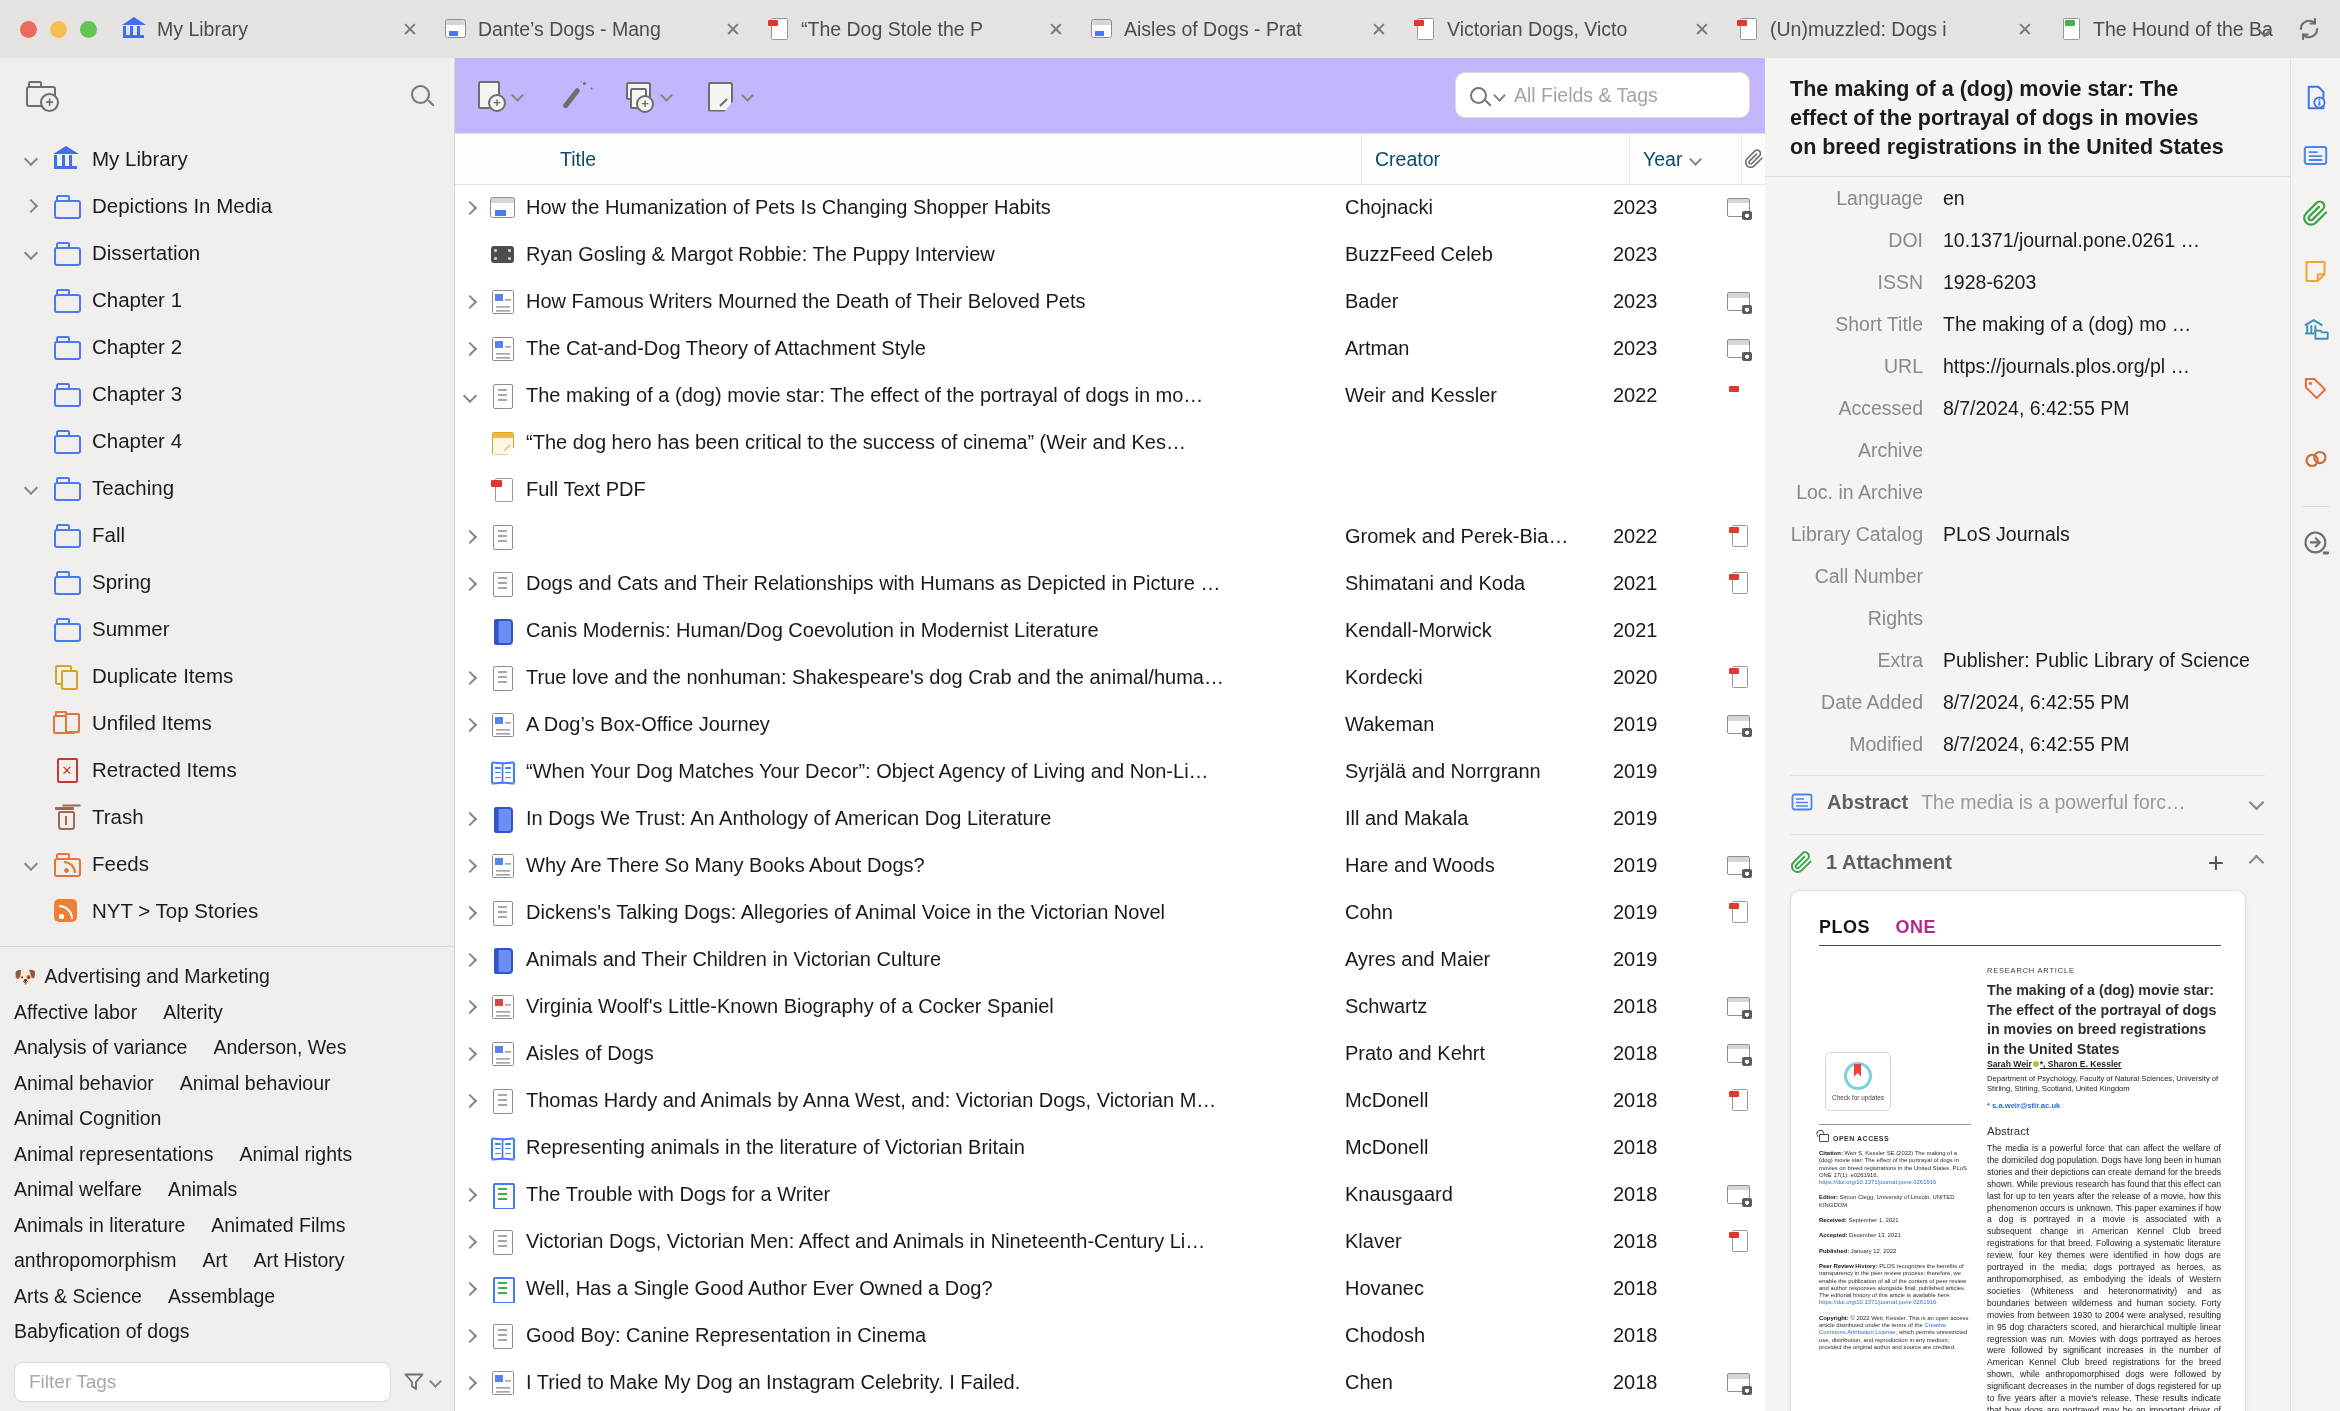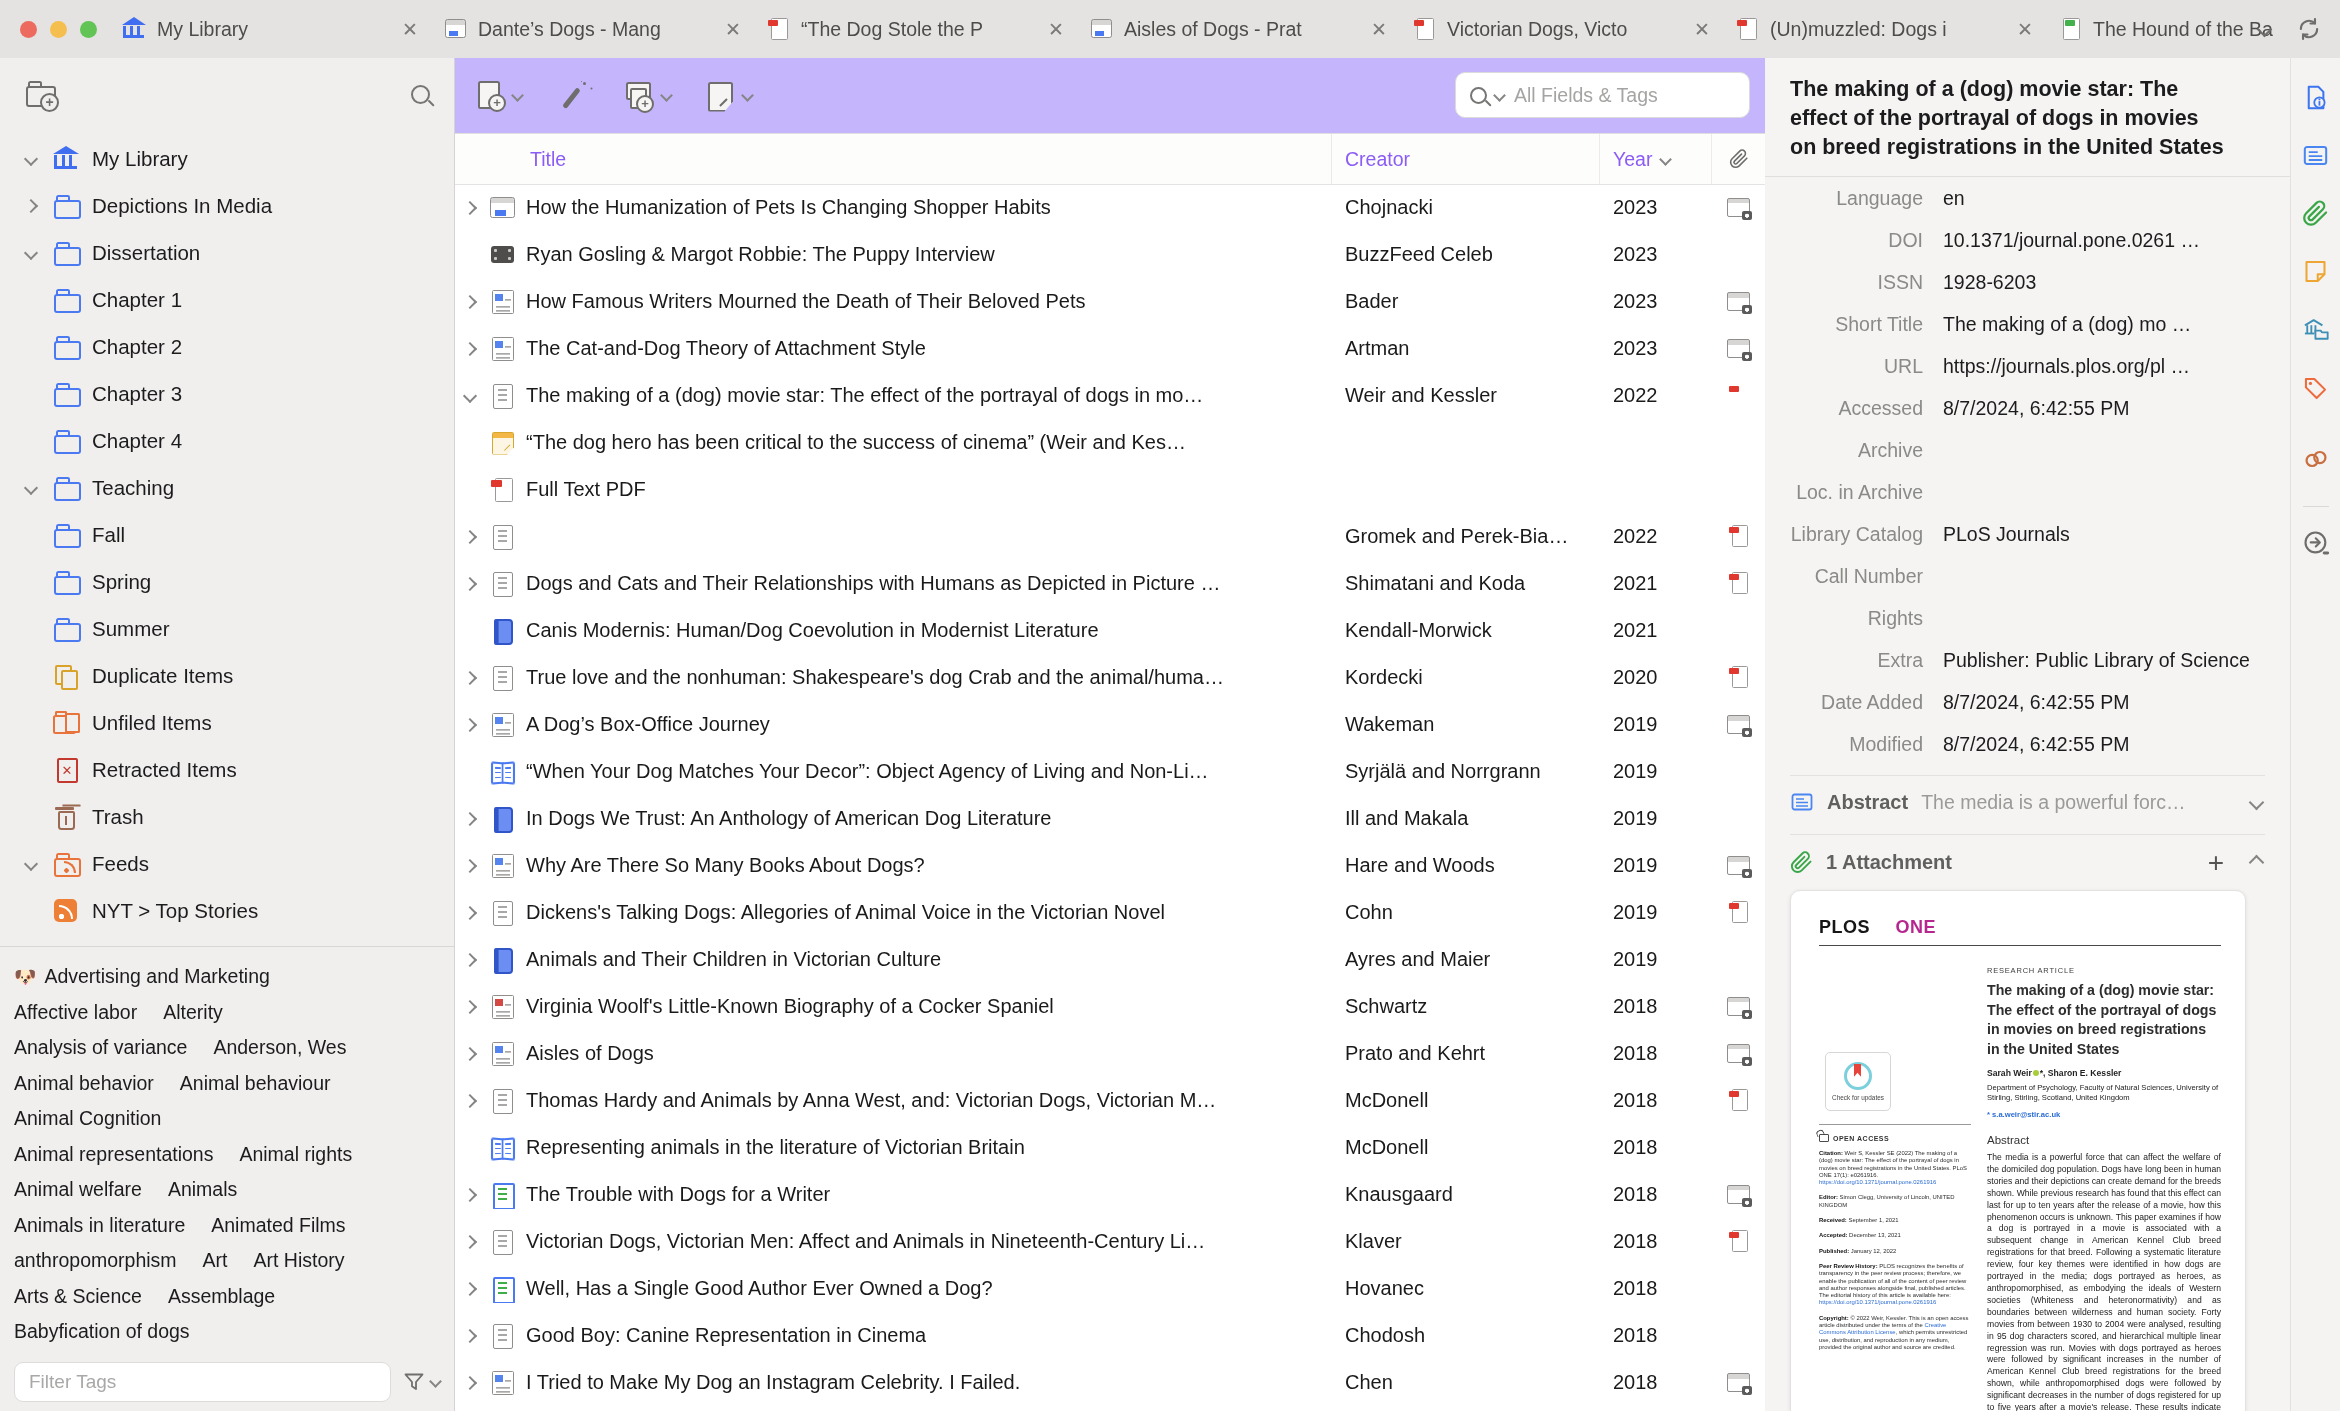--- a/index.html
+++ b/index.html
@@ -104,21 +104,21 @@
   .tbicon.attach::before{content:"";position:absolute;left:2px;top:2px;width:21px;height:14px;border:2.2px solid #6f6e6c;border-radius:2.5px;background:#f6f5f3;}
   .tbicon.attach i{position:absolute;left:6px;top:8px;width:13px;height:17px;border:2.2px solid #6f6e6c;border-radius:2px;background:#f6f5f3;}
   .tbicon.attach::after{content:"+";position:absolute;right:0;bottom:-1px;width:14px;height:14px;border:2px solid #6f6e6c;border-radius:50%;background:#f6f5f3;color:#6f6e6c;font-size:13px;line-height:13.5px;text-align:center;font-weight:bold;z-index:2;}
   .tbicon.note::before{content:"";position:absolute;left:3px;top:2px;width:21px;height:26px;border:2.2px solid #6f6e6c;border-radius:2.5px;background:#f6f5f3;clip-path:polygon(0 0,100% 0,100% 66%,66% 100%,0 100%);}
   .tbicon.note::after{content:"";position:absolute;left:17px;top:20px;width:10px;height:10px;border-top:2.2px solid #6f6e6c;transform:rotate(-45deg);}
   .search-box{position:absolute;right:15px;top:14px;width:295px;height:46px;background:#fff;border:1px solid #dcdbd9;border-radius:10px;display:flex;align-items:center;padding:0 14px;box-sizing:border-box;gap:8px;}
   .search-box .mag{width:13px;height:13px;}
   .search-box input{border:none;outline:none;flex:1;font-size:19.5px;color:#1c1c1e;background:transparent;font-family:inherit;min-width:0;}
   .search-box input::placeholder{color:#a5a4a2;}
 
-  .thead{height:50px;display:flex;align-items:center;border-bottom:1px solid #e4e3e1;background:#fdfdfc;font-size:19.5px;color:#8b5cf6;}
+  .thead{height:50px;display:flex;align-items:center;border-bottom:1px solid #e4e3e1;background:#fdfdfc;font-size:19.5px;color:#0c4a6e;padding-left:30px;}
   .th{box-sizing:border-box;padding-left:13px;display:flex;align-items:center;gap:9px;height:100%;}
   .th.t-title{width:877px;border-right:1px solid #ecebe9;padding-left:75px;}
   .th.t-creator{width:268px;border-right:1px solid #ecebe9;}
   .th.t-year{width:112px;border-right:1px solid #ecebe9;}
   .th.t-attach{flex:1;justify-content:center;padding-left:0;}
 
   .rows{position:absolute;left:0;top:126px;right:0;bottom:0;overflow:hidden;}
   .trow{height:47px;display:flex;align-items:center;font-size:20px;color:#1a1a1a;}
   .c-title{width:877px;flex:none;display:flex;align-items:center;box-sizing:border-box;padding-left:10px;overflow:hidden;}
   .c-title .twisty{width:24px;}
@@ -185,21 +185,21 @@
   
   .pdf-card{margin:8px 44px 0 25px;height:620px;background:#fff;border:1px solid #e3e2e0;border-radius:10px;box-shadow:0 1px 4px rgba(0,0,0,.09);overflow:hidden;padding:26px 24px 0 28px;box-sizing:border-box;}
   .plos-brand{font-size:18px;font-weight:bold;letter-spacing:.5px;color:#161616;}
   .plos-brand .one{color:#b5278f;margin-left:20px;}
   .plos-rule{border-top:1.6px solid #4a4a4a;margin-top:7px;}
   .pdf-cols{display:flex;gap:16px;margin-top:20px;}
   .pdf-left{width:152px;flex:none;}
   .pdf-right{flex:1;min-width:0;}
   .kicker{font-size:7.5px;letter-spacing:.8px;color:#3d3d3d;}
   .pdf-title{font-size:14.2px;font-weight:600;line-height:19.5px;color:#2e2e2e;margin-top:6px;}
-  .pdf-authors{font-size:8.6px;font-weight:bold;color:#1f1f1f;margin-top:9px;}
+  .pdf-authors{font-size:8.6px;font-weight:bold;color:#1f1f1f;text-decoration:underline;}
   .orcid{display:inline-block;width:6px;height:6px;border-radius:50%;background:#a6ce39;margin:0 1px;}
   .pdf-affil{font-size:7.6px;line-height:10px;color:#222;margin-top:5px;}
   .pdf-email{font-size:7.6px;color:#2b6cd4;font-weight:bold;margin-top:7px;}
   .pdf-absh{font-size:11.5px;color:#333;margin-top:15px;}
   .pdf-abst{font-size:8.6px;line-height:11.9px;color:#212121;text-align:justify;margin-top:6px;}
   .badge{width:64px;height:57px;border:1px solid #d8d7d5;border-radius:5px;background:#fff;margin:86px auto 0 6px;display:flex;flex-direction:column;align-items:center;justify-content:center;}
   .badge-circ{position:relative;width:22px;height:22px;border:3px solid #7ccfdd;border-radius:50%;}
   .badge-circ::after{content:"";position:absolute;left:7px;top:-1px;width:7px;height:13px;background:#e8433a;clip-path:polygon(0 0,100% 0,100% 100%,50% 70%,0 100%);}
   .badge-txt{font-size:6.4px;color:#444;line-height:7.6px;text-align:center;margin-top:4px;}
   .pdf-ldiv{border-top:1px solid #9a9998;margin-top:13px;}

